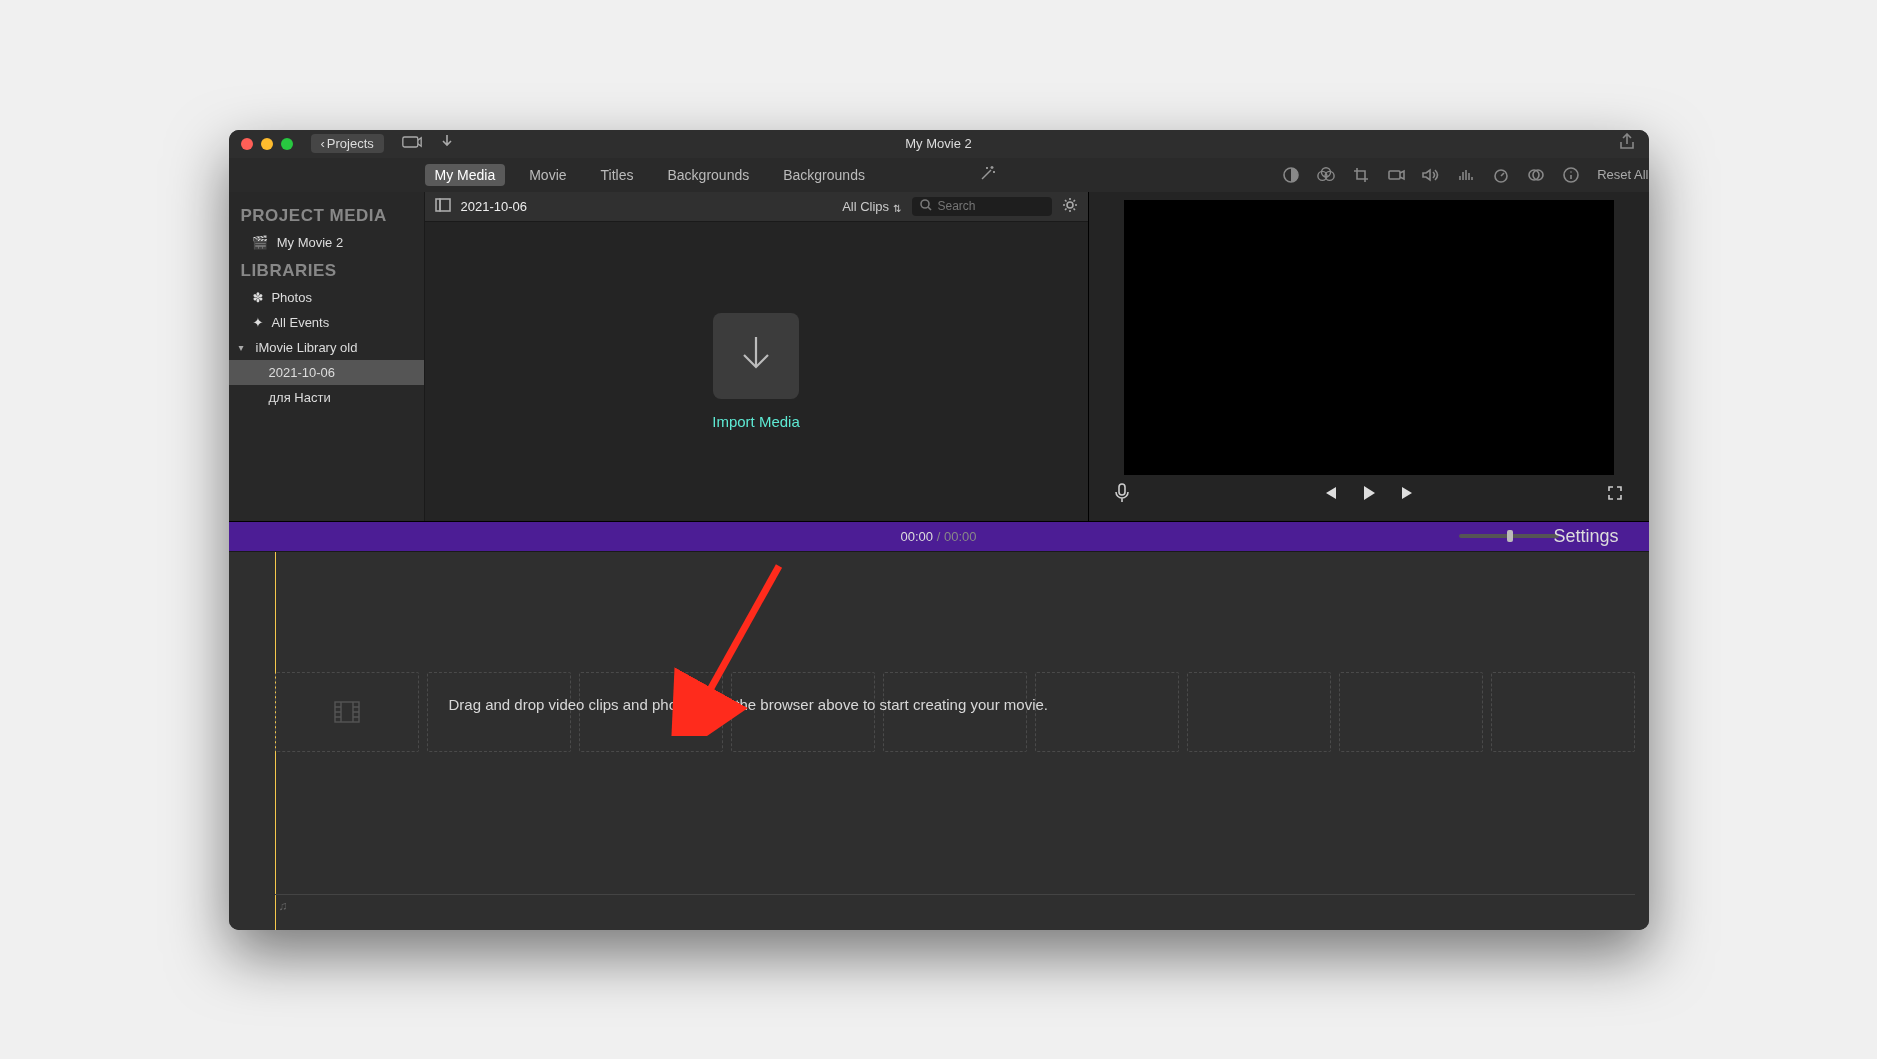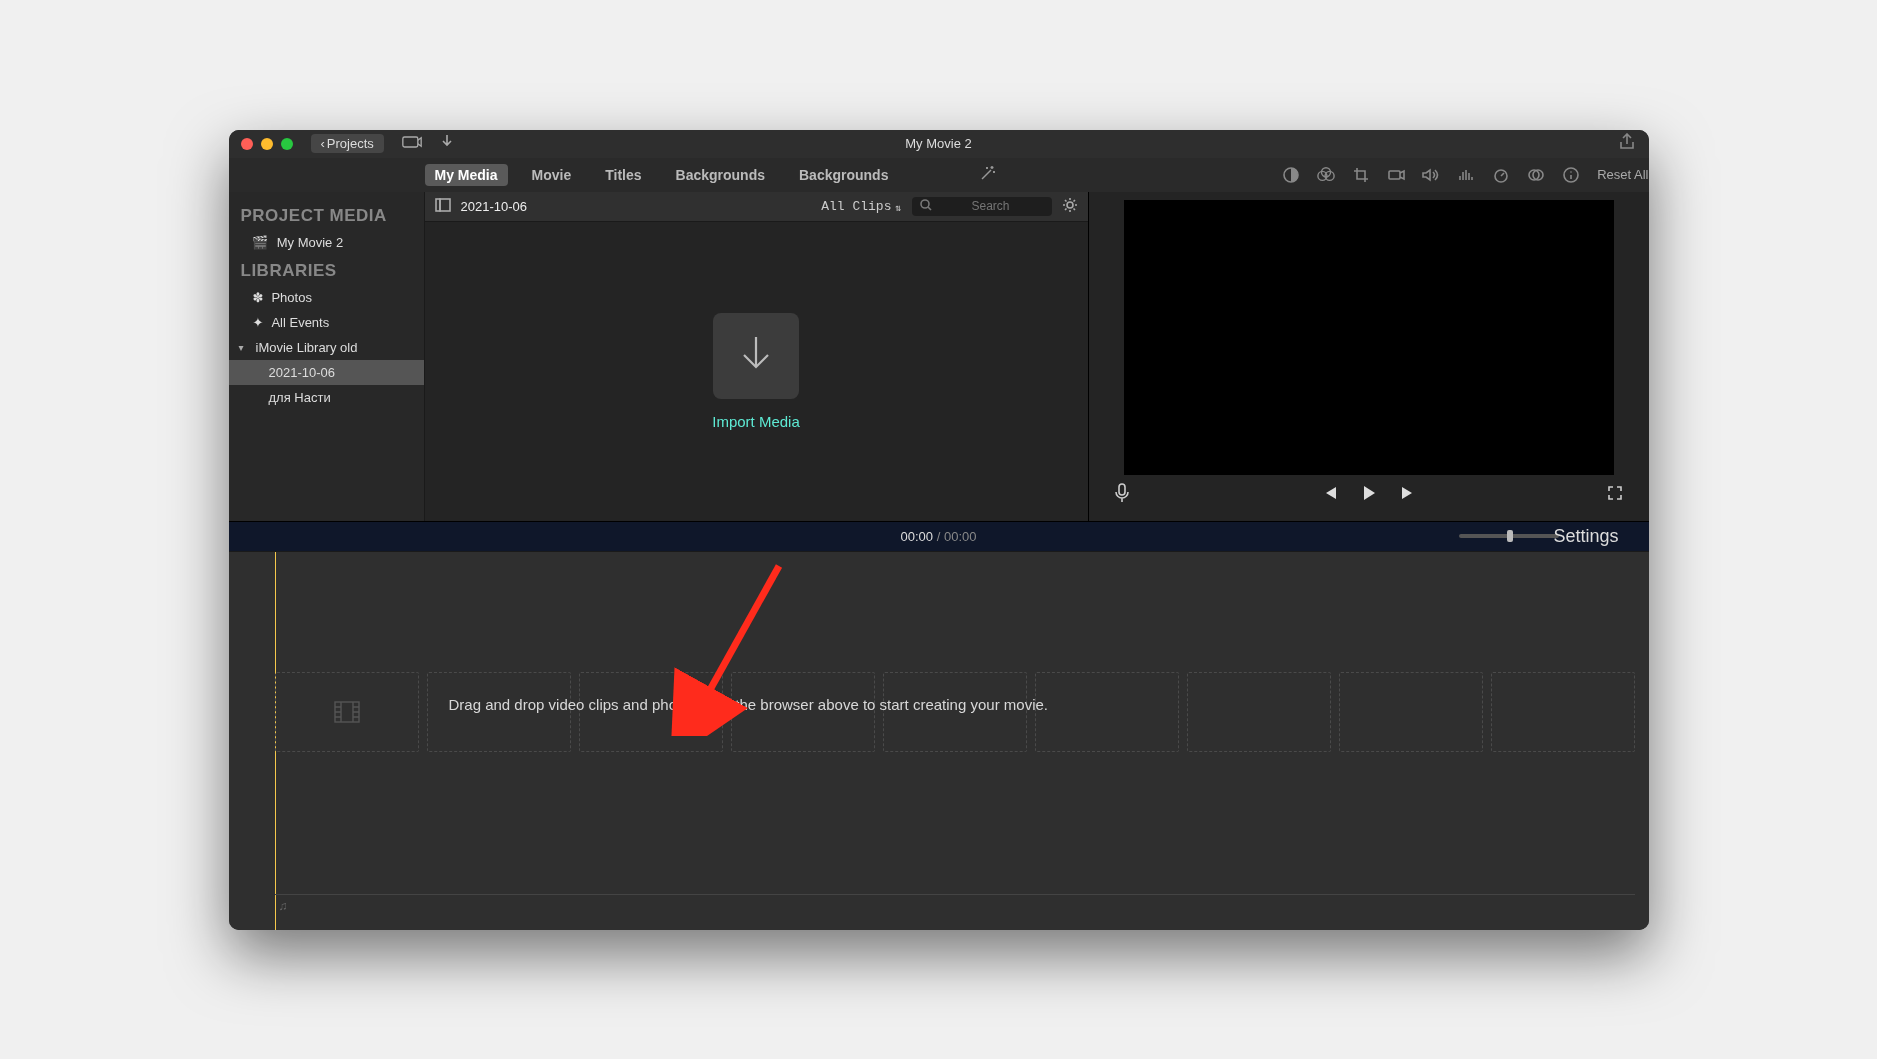--- a/index.html
+++ b/index.html
@@ -45,21 +45,21 @@
     position:absolute; left:0; right:0; text-align:center;
     color:#ddd; font-size:13px; pointer-events:none;
   }
   .share-icon { position:absolute; right:14px; color:#888; }
   
   .toolbar-row {
     height: 34px; background:#2a2a2a; display:flex; align-items:center;
     padding-left: 196px; gap: 14px; font-size:14px; color:#bbb;
     flex-shrink:0;
   }
-  .tab { padding:3px 10px; border-radius:4px; cursor:pointer;font-weight:bold; }
+  .tab { padding:3px 10px; border-radius:4px; cursor:pointer; }
   .tab.active { background:#5a5a5a; color:#fff; }
   .reset { font-size:13px; color:#aaa; }
   
   .main {
     flex: 0 0 330px; display:flex; background:#242424;
     border-bottom: 1px solid #000;
   }
   .sidebar {
     width: 196px; background:#282828; padding-top:8px; font-size:13px;
     border-right:1px solid #1a1a1a;
@@ -69,46 +69,46 @@
   .sb-item.sel { background:#555; }
   .sb-item.sub { padding-left: 40px; }
   .disclosure { margin-left:-14px; margin-right:4px; color:#aaa; font-size:10px;}
   
   .browser { flex:1; display:flex; flex-direction:column; border-right:1px solid #000;}
   .browser-head {
     height:30px; background:#303030; display:flex; align-items:center; gap:10px;
     padding: 0 10px; border-bottom:1px solid #1a1a1a; font-size:13px;
   }
   .bh-title { color:#eee; font-weight:500; }
-  .bh-clips { margin-left:auto; color:#ccc; display:flex; align-items:flex-end; gap:4px;font-family:Liberation Mono, monospace;}
+  .bh-clips { margin-left:auto; color:#ccc; display:flex; align-items:flex-end; gap:4px;}
   .search {
     background:#1e1e1e; border-radius:4px; display:flex; align-items:center;
     padding:2px 8px; gap:6px; width:140px; color:#777;
   }
-  .search input { background:transparent; border:0; outline:0; color:#ccc; width:100%; font-size:12px;margin-left:34px;}
+  .search input { background:transparent; border:0; outline:0; color:#ccc; width:100%; font-size:12px;}
   .browser-body { flex:1; display:flex; align-items:center; justify-content:center; flex-direction:column; gap:14px;}
   .import-box {
     width:86px; height:86px; background:#3c3c3c; border-radius:8px;
     display:flex; align-items:center; justify-content:center;
   }
   .import-label { color:#5eead4; font-size:15px; }
   
   .viewer { width: 560px; display:flex; flex-direction:column; align-items:center; padding: 6px 14px 10px;}
   .viewer-canvas { width: 490px; height: 275px; background:#000; margin-top:2px;}
   .viewer-controls { width:100%; display:flex; align-items:center; justify-content:center; gap:30px; color:#ccc; margin-top:10px; position:relative;}
   .mic { position:absolute; left:12px; }
   .fs { position:absolute; right:12px; }
   .play-row { display:flex; gap:24px; font-size:17px;}
   .adjust-bar {
     position:absolute; top:34px; right:0; display:flex; gap:17px; color:#888; align-items:center;
   }
   .adjust-icon { width:18px; height:18px; display:flex; align-items:center; justify-content:center; }
   
   .time-info {
-    height:30px; background:#0f172a; display:flex; align-items:center; justify-content:center;
+    height:30px; background:#4c1d95; display:flex; align-items:center; justify-content:center;
     font-size:13px; color:#ddd; position:relative; flex-shrink:0;
     border-bottom:1px solid #1a1a1a;
   }
   .time-info .dim { color:#888; }
   .zoom { position:absolute; right:90px; width:100px; height:4px; background:#555; border-radius:2px;}
   .zoom::after { content:""; position:absolute; left:48px; top:-4px; width:6px; height:12px; background:#bbb; border-radius:2px;}
   .settings-link { position:absolute; right:30px; color:#ddd; font-size:18px;}
   .timeline {
     flex:1; background:#2f2f2f; position:relative; overflow:hidden;
   }

